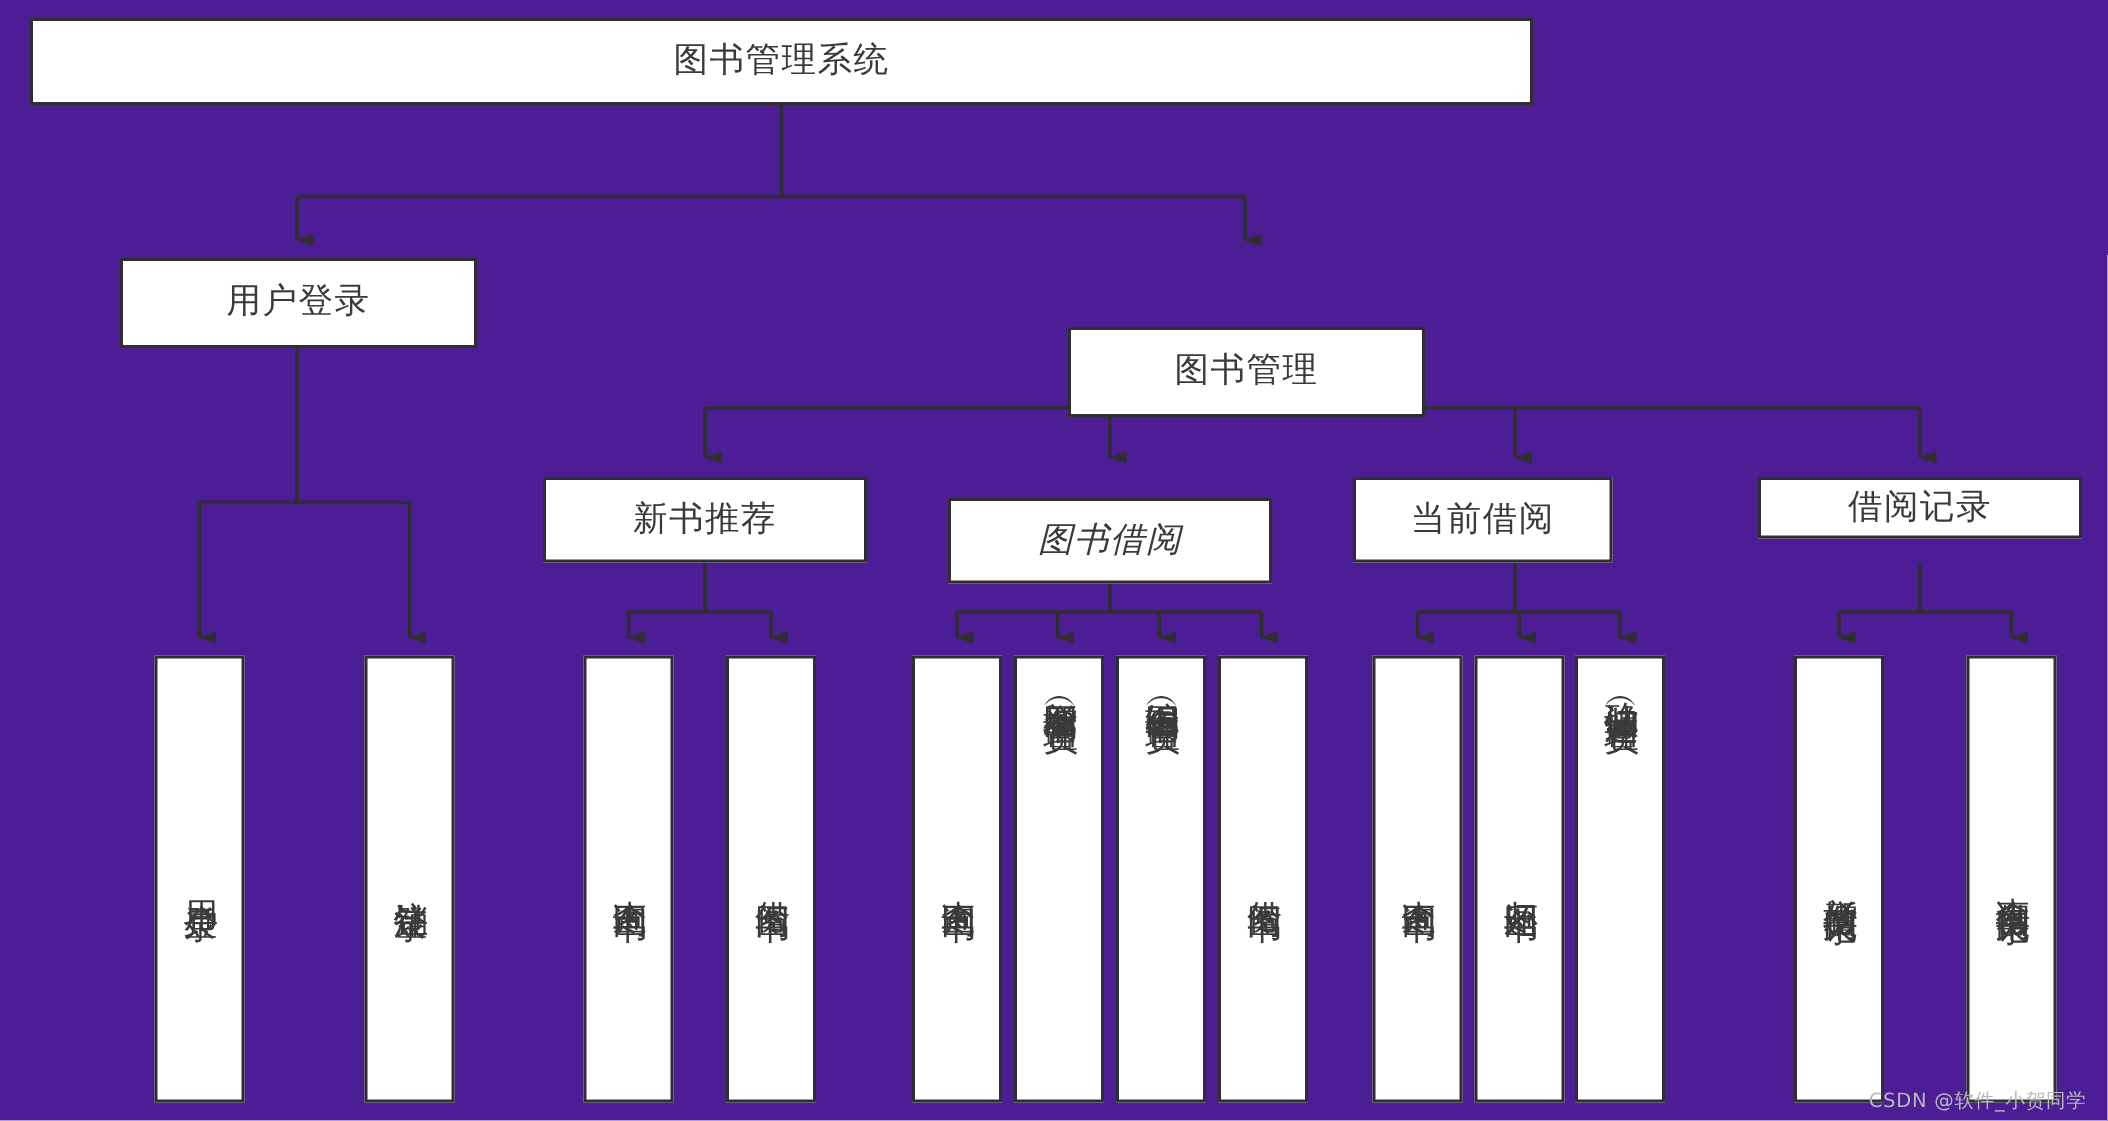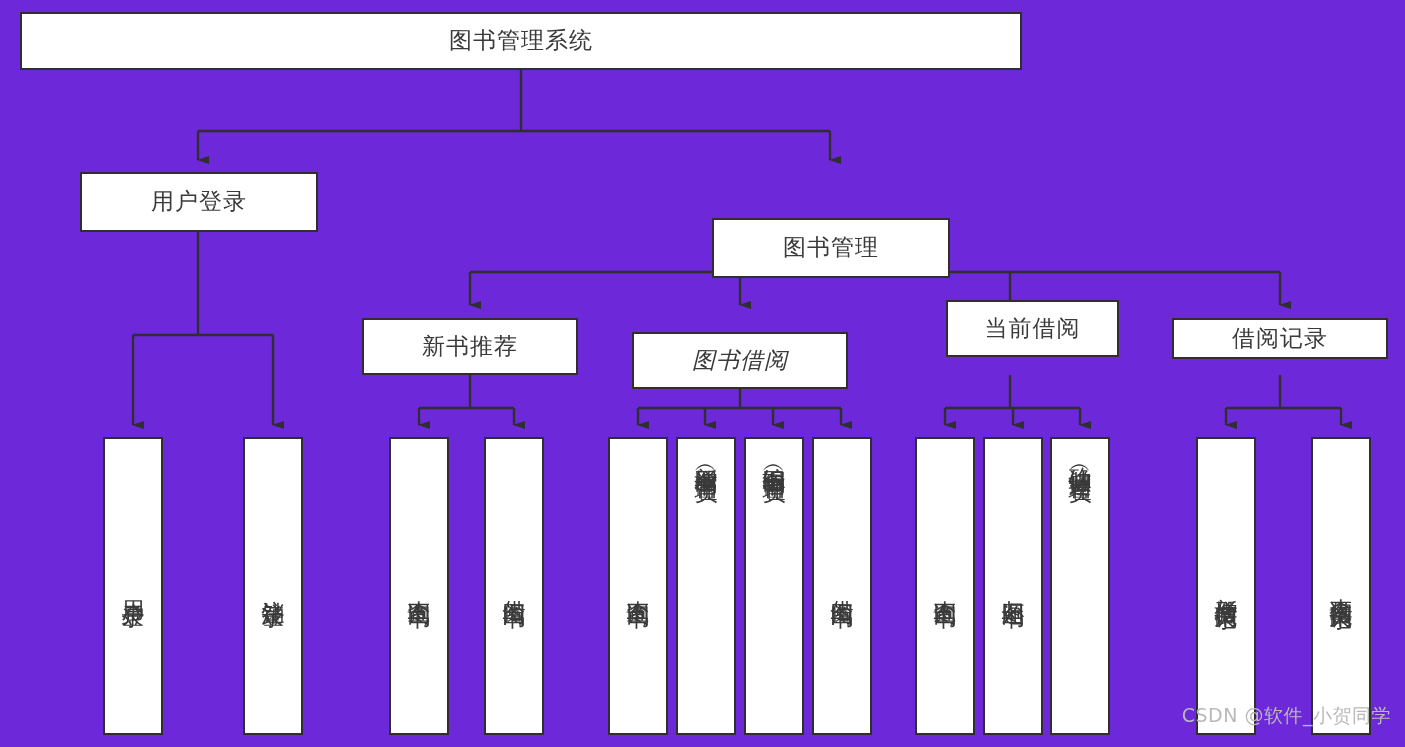--- a/index.html
+++ b/index.html
@@ -7,21 +7,21 @@
     padding: 0;
     background: #ffffff;
   }
   body {
     font-family: "DejaVu Sans", "Liberation Sans", sans-serif;
   }
   #canvas {
     position: relative;
     width: 1405px;
     height: 747px;
-    background: #6d28d9;
+    background: #4c1d95;
     overflow: hidden;
   }
   .node {
     position: absolute;
     box-sizing: border-box;
     border: 2px solid #2f2f2f;
     background: #ffffff;
     display: flex;
     align-items: center;
     justify-content: center;
@@ -49,22 +49,22 @@
     position: absolute;
     left: 0;
     top: 0;
     width: 1405px;
     height: 747px;
     pointer-events: none;
   }
   .wm {
     position: absolute;
     right: 14px;
-    bottom: 18px;
-    font-size: 19px;
+    bottom: 4px;
+    font-size: 13px;
     color: #b9b9b9;
     letter-spacing: 0.5px;
     white-space: nowrap;
   }
 </style>
 </head>
 <body>
 
 <div id="canvas">
 
@@ -121,21 +121,21 @@
   <div class="node h" style="left:20px; top:12px; width:1002px; height:58px;">图书管理系统</div>
 
   <div class="node h" style="left:80px; top:172px; width:238px; height:60px;">用户登录</div>
 
   <div class="node h" style="left:712px; top:172px; width:238px; height:60px;margin-top:46px;">图书管理</div>
 
   <div class="node h" style="left:362px; top:318px; width:216px; height:57px;">新书推荐</div>
 
   <div class="node h" style="left:632px; top:332px; width:216px; height:57px;font-style:italic;">图书借阅</div>
 
-  <div class="node h" style="left:902px; top:300px; width:173px; height:57px;margin-left:44px;">当前借阅</div>
+  <div class="node h" style="left:902px; top:318px; width:173px; height:57px;">当前借阅</div>
 
   <div class="node h" style="left:1172px; top:318px; width:216px; height:41px;">借阅记录</div>
 
   <div class="node v mid" style="left:103px; top:437px; width:60px; height:298px;">用户登录</div>
 
   <div class="node v mid" style="left:243px; top:437px; width:60px; height:298px;">注销登录</div>
 
   <div class="node v mid" style="left:389px; top:437px; width:60px; height:298px;">查询图书</div>
 
   <div class="node v mid" style="left:484px; top:437px; width:60px; height:298px;">借阅图书</div>

